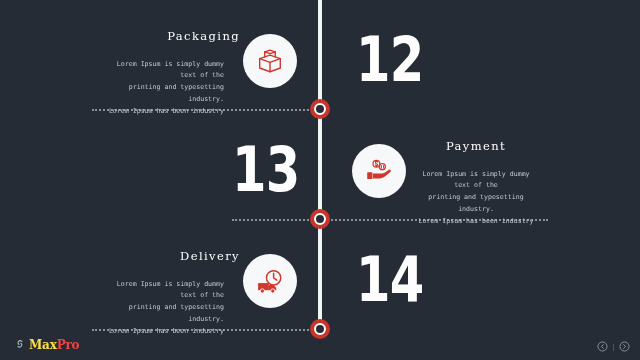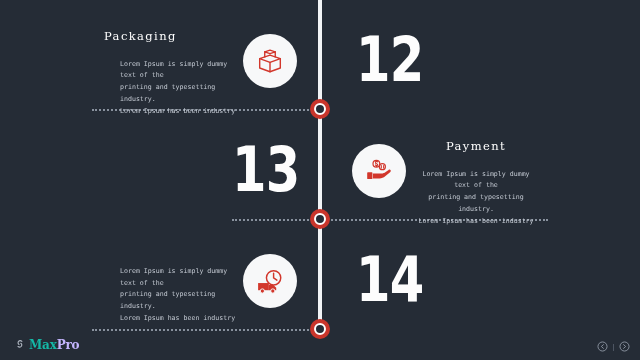--- a/index.html
+++ b/index.html
@@ -75,21 +75,21 @@
   .node.n1 { top: 95px; }
   .node.n2 { top: 95px; }
   .node.n3 { top: 95px; }
 
   
   .block {
     position: absolute;
     top: 16px;
     width: 152px;
   }
-  .block.side-left  { left: 104px;  }
+  .block.side-left  { left: 88px;  text-align: right; }
   .block.side-right { left: 400px; text-align: center;  }
 
   .card-title {
     font-family: "DejaVu Serif", "Liberation Serif", serif;
     font-size: 11.5px;
     color: #ffffff;
     letter-spacing: 1.4px;
     margin: 0 0 7px 0;
     line-height: 1.1;
     white-space: nowrap;
@@ -140,22 +140,22 @@
     align-items: center;
     gap: 3px;
   }
   .logo .swirl { display: block; }
   .logo .txt {
     font-family: "DejaVu Serif", "Liberation Serif", serif;
     font-size: 12px;
     font-weight: bold;
     letter-spacing: -0.2px;
   }
-  .logo .t-max { color: #14b8a6; }
-  .logo .t-pro { color: #c4b5fd; }
+  .logo .t-max { color: #fde047; }
+  .logo .t-pro { color: #ef4444; }
 
   .pager {
     position: absolute;
     right: 10px; top: 338px;
     display: flex;
     align-items: center;
     gap: 5px;
   }
   .pager .sep {
     width: 1px; height: 7px;
@@ -243,20 +243,21 @@
         <span class="hole"></span>
       </div>
   </div>
 
   <div class="row r3">
 
     <div class="dots left l3"></div>
     <div class="dots right l3" style="left:320px;right:330px;"></div>
 
     <div class="block side-left">
+      <div class="card-title">Delivery</div>
       <div class="card-body">
         <div>Lorem Ipsum is simply dummy text of the</div>
         <div>printing and typesetting industry.</div>
         <div>Lorem Ipsum has been industry</div>
       </div>
     </div>
 
     <div class="badge side-left">
       <span>
         <svg width="31" height="31" viewBox="0 0 32 32" fill="none">

